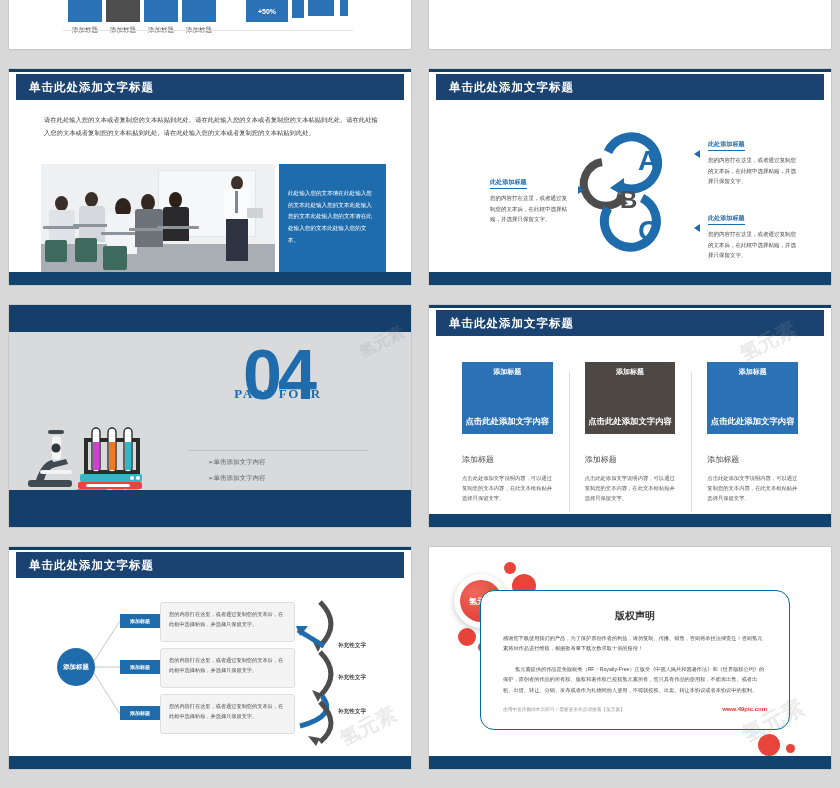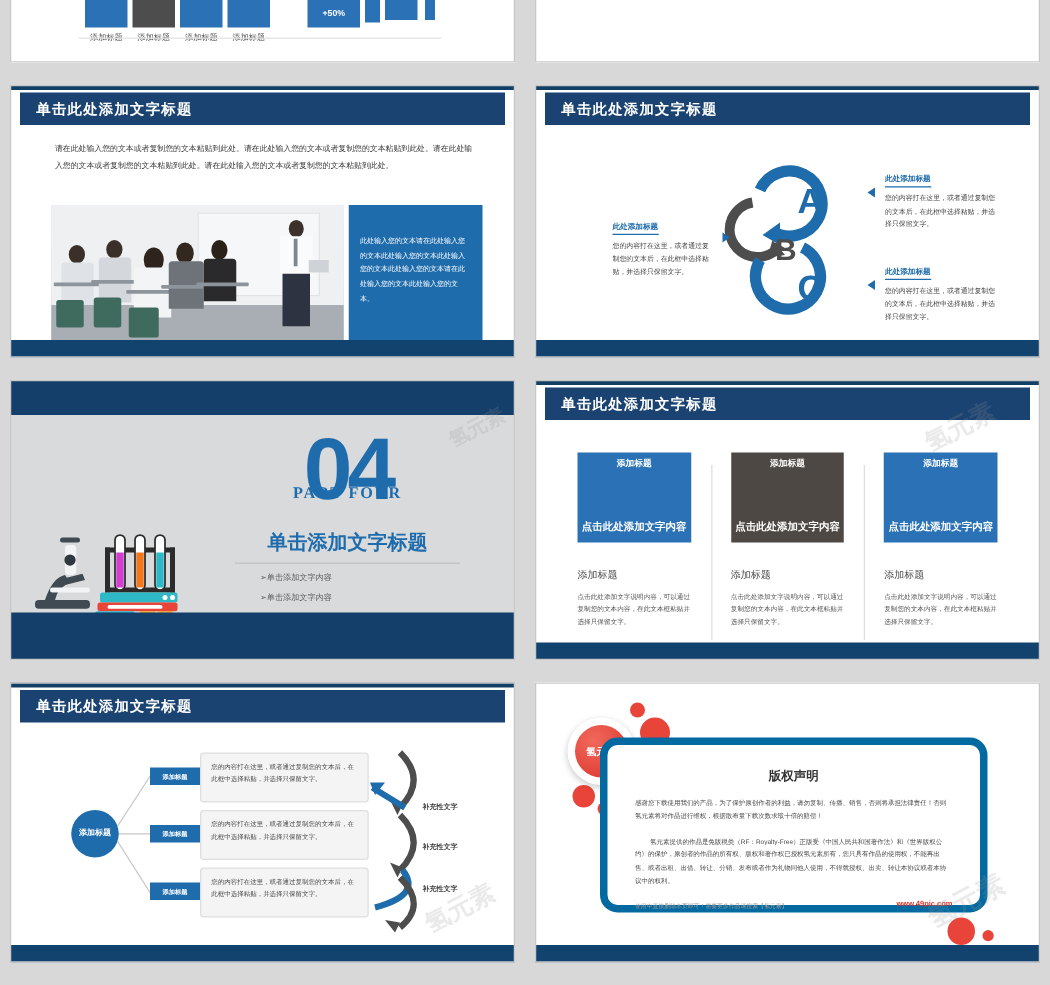--- a/index.html
+++ b/index.html
@@ -151,21 +151,21 @@
   .lbox{
     position:absolute; width:135px; height:40px; background:#f4f4f4; border:1px solid #dedede;
     border-radius:3px; font-size:5.2px; line-height:1.9; color:#4a4a4a; padding:7px 8px;
   }
   .suptxt{ position:absolute; font-size:5.6px; color:#3d3d3d; font-weight:bold;}
 
   
   #sF{ left:428px; top:546px; width:404px; height:224px; }
   #sF .card{
     position:absolute; left:52px; top:44px; width:310px; height:140px;
-    border:6px solid #0369a1; border-radius:14px; background:#fff;
+    border:1px solid #0369a1; border-radius:14px; background:#fff;
   }
   #sF .ct{ text-align:center; font-size:10px; font-weight:bold; color:#333; margin-top:18px;}
   #sF .cp{ font-size:5.2px; line-height:2.0; color:#4a4a4a; padding:0 22px; margin-top:10px;}
   #sF .cp2{ text-indent:12px; margin-top:10px;}
   #sF .foot{ display:flex; justify-content:space-between; padding:0 22px; margin-top:11px; align-items:center;}
   #sF .foot .l{ font-size:4.7px; color:#9a9a9a;}
   #sF .foot .r{ font-size:6px; color:#e0352b; font-weight:bold;}
   .rdot{ position:absolute; border-radius:50%; background:#e8443a;}
   .rlogo{
     position:absolute; left:26px; top:28px; width:54px; height:54px; border-radius:50%;
@@ -309,21 +309,20 @@
     <div class="tri l" style="left:266px;top:156px;"></div>
 
     <div class="botbar"></div>
     <div class="paper-edge"></div>
   </div>
 
   <div class="slide" id="sC">
     <div class="capbar"></div>
     <div class="num">04</div>
     <div class="pf">PART FOUR</div>
-    <div class="ztitle">单击添加文字标题</div>
     <div class="rule"></div>
     <div class="bul" style="top:154px;">
       ➢<span>单击添加文字内容</span>
     </div>
     <div class="bul" style="top:170px;">
       ➢<span>单击添加文字内容</span>
     </div>
 
     <svg class="sci" viewBox="0 0 160 90">
 

